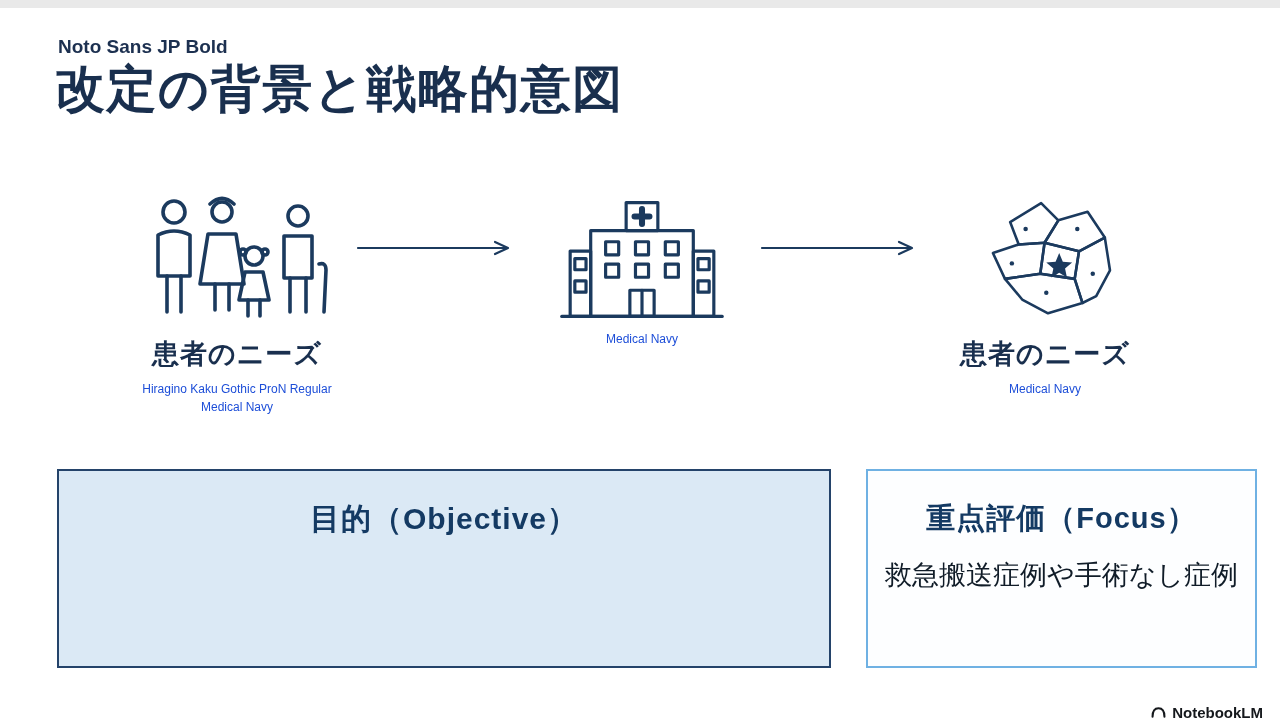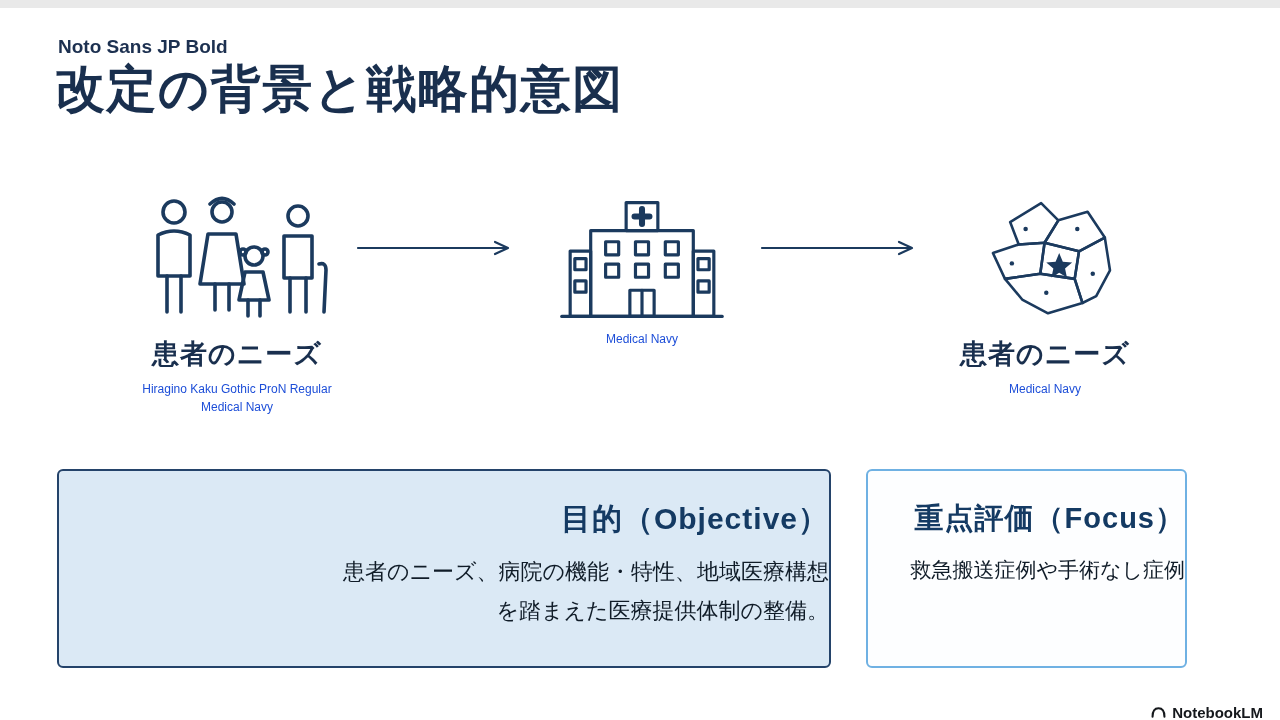--- a/index.html
+++ b/index.html
@@ -6,27 +6,27 @@
   .slide{position:relative;width:1280px;height:720px;background:#ffffff;
          font-family:"Liberation Sans","DejaVu Sans",sans-serif;overflow:hidden;margin:8px auto;}
   .font-note{position:absolute;left:58px;top:28px;font-size:19px;font-weight:700;color:#1c3050;}
   .page-title{position:absolute;left:55px;top:48px;margin:0;font-size:50px;font-weight:800;
               color:#192f4e;letter-spacing:1.5px;}
   .flow-item{position:absolute;top:162px;width:330px;text-align:center;}
   .icon-wrap{height:152px;display:flex;align-items:flex-end;justify-content:center;}
   .flow-label{margin-top:14px;font-size:27px;font-weight:700;color:#192f4e;letter-spacing:1px;}
   .flow-caption{margin-top:8px;font-size:12px;color:#1d4ed8;line-height:1.5;}
   .arrow{position:absolute;top:231px;}
-  .box{position:absolute;top:461px;height:199px;border-radius:6px;box-sizing:border-box;text-align:right;}
+  .box{position:absolute;top:461px;height:199px;border-radius:0;box-sizing:border-box;text-align:center;}
   .box-objective{left:57px;width:774px;background:#dbe9f5;border:2px solid #24436a;}
-  .box-focus{left:866px;width:321px;background:#fdfeff;border:2px solid #6fb1e3;}
+  .box-focus{left:866px;width:391px;background:#fdfeff;border:2px solid #6fb1e3;}
   .box-title{margin:0;padding-top:28px;font-size:30px;font-weight:700;color:#143a63;letter-spacing:1px;}
   .box-focus .box-title{font-size:29px;}
   .box-body{margin-top:13px;font-size:22px;color:#101c28;line-height:1.75;}
-  .box-focus .box-body{font-size:21px;}
+  .box-focus .box-body{font-size:27px;}
   .brand{position:absolute;right:17px;bottom:7px;display:flex;align-items:flex-end;gap:5px;
          font-size:15px;font-weight:700;color:#15181c;}
   .li{stroke:#1b3a5e;fill:none;stroke-linecap:round;stroke-linejoin:round;}
 </style>
 </head>
 <body>
 
 <div class="slide">
 
   <div class="font-note">Noto Sans JP Bold</div>
@@ -124,24 +124,20 @@
     </div>
     <div class="flow-label">患者のニーズ</div>
     <div class="flow-caption">
       <div>Medical Navy</div>
       <div></div>
     </div>
   </div>
 
   <div class="box box-objective">
     <h2 class="box-title">目的（Objective）</h2>
-    <div class="box-body">
-      <div>患者のニーズ、病院の機能・特性、地域医療構想</div>
-      <div>を踏まえた医療提供体制の整備。</div>
-    </div>
   </div>
 
   <div class="box box-focus">
     <h2 class="box-title">重点評価（Focus）</h2>
     <div class="box-body">
       <div>救急搬送症例や手術なし症例</div>
     </div>
   </div>
 
   <div class="brand">

